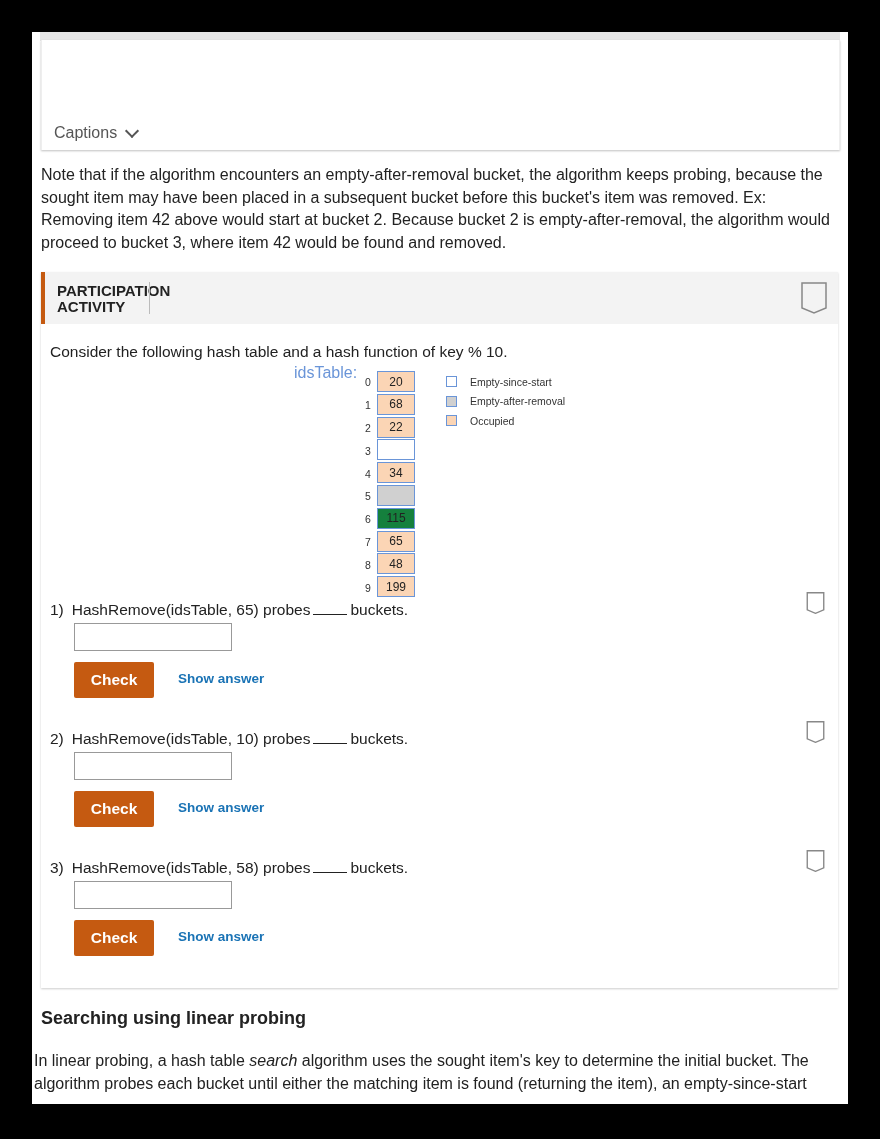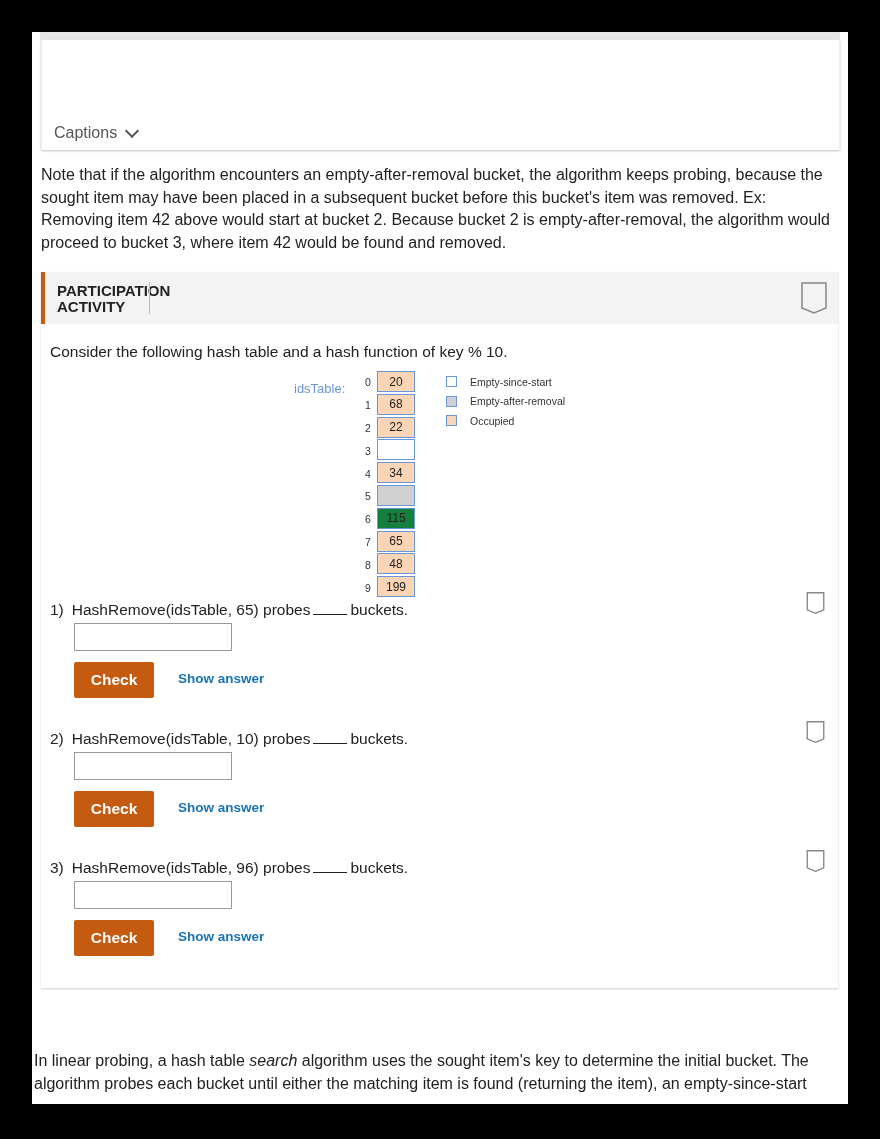--- a/index.html
+++ b/index.html
@@ -11,21 +11,21 @@
     .chevron { width: 8px; height: 8px; border-right: 2px solid #555; border-bottom: 2px solid #555; transform: rotate(45deg); margin-top: -5px; }
     .note { position: absolute; left: 9px; top: 132px; width: 800px; font-size: 16px; line-height: 22.5px; color: #222; }
     .activity { position: absolute; left: 9px; top: 240px; width: 797px; height: 716px; background: #f4f4f4; box-shadow: 0 1px 2px rgba(0,0,0,0.2); }
     .act-header { position: absolute; left: 0; top: 0; width: 797px; height: 52px; background: #f3f3f3; border-left: 4px solid #c55a11; box-sizing: border-box; }
     .act-label { position: absolute; left: 12px; top: 11px; font-size: 15px; font-weight: bold; line-height: 16px; color: #222; }
     .act-divider { position: absolute; left: 104px; top: 10px; width: 1px; height: 32px; background: #bbb; }
     .act-title { position: absolute; left: 118px; top: 17px; font-size: 15px; color: #333; }
     .bookmark { position: absolute; width: 26px; height: 32px; }
     .act-body { position: absolute; left: 0; top: 52px; width: 797px; height: 664px; background: #fff; }
     .prompt { position: absolute; left: 9px; top: 19px; font-size: 15.5px; color: #222; }
-    .table-label { position: absolute; left: 253px; top: 57px; font-size: 13px; color: #6a95d8; }
+    .table-label { position: absolute; left: 253px; top: 40px; font-size: 16px; color: #6a95d8; }
     .table { position: absolute; left: 324px; top: 47px; }
     .row { position: relative; height: 22.8px; display: flex; align-items: center; }
     .idx { width: 12px; font-size: 10.5px; color: #333; text-align: left; }
     .cell { position: absolute; left: 12px; top: 0; width: 38px; height: 21px; border: 1px solid #6a95d8; box-sizing: border-box; display: flex; align-items: center; justify-content: center; font-size: 12px; color: #222; }
     .legend { position: absolute; left: 405px; top: 48px; }
     .legend-item { display: flex; align-items: center; height: 19.5px; font-size: 10.5px; color: #333; }
     .swatch { width: 11px; height: 11px; border: 1.5px solid #6a95d8; margin-right: 13px; box-sizing: border-box; }
     .question { position: absolute; left: 9px; width: 780px; }
     .q-text { font-size: 15.5px; color: #222; display: flex; gap: 8px; }
     .blank { display: inline-block; width: 34px; border-bottom: 1px solid #222; margin: 0 3px; height: 12px; }
@@ -144,27 +144,28 @@
             <input class="answer-input" type="text" value="" style="">
             <button class="check-btn">Check</button>
             <span class="show-answer">Show answer</span>
             <svg class="bookmark" style="left:756px; top:-9px; width:19px; height:22px;" viewBox="0 0 26 32">
               <path d="M1 1 H25 V26 L13 31 L1 26 Z" fill="none" stroke="#888" stroke-width="2"></path>
             </svg>
           </div>
           <div class="question" style="top: 535px;">
             <div class="q-text">
               <span>3)</span>
-              <span><span>HashRemove(idsTable, 96) probes</span><span class="blank"></span><span>buckets.</span></span>
+              <span><span>HashRemove(idsTable, 58) probes</span><span class="blank"></span><span>buckets.</span></span>
             </div>
             <input class="answer-input" type="text" value="" style="">
             <button class="check-btn">Check</button>
             <span class="show-answer">Show answer</span>
             <svg class="bookmark" style="left:756px; top:-9px; width:19px; height:22px;" viewBox="0 0 26 32">
               <path d="M1 1 H25 V26 L13 31 L1 26 Z" fill="none" stroke="#888" stroke-width="2"></path>
             </svg>
           </div>
         </div>
     </div>
   </div>
 
+  <div class="section-title">Searching using linear probing</div>
   <div class="section-text"><span>In linear probing, a hash table </span><em>search</em><span> algorithm uses the sought item's key to determine the initial bucket. The algorithm probes each bucket until either the matching item is found (returning the item), an empty-since-start</span></div>
 </div>
 
 </body></html>

